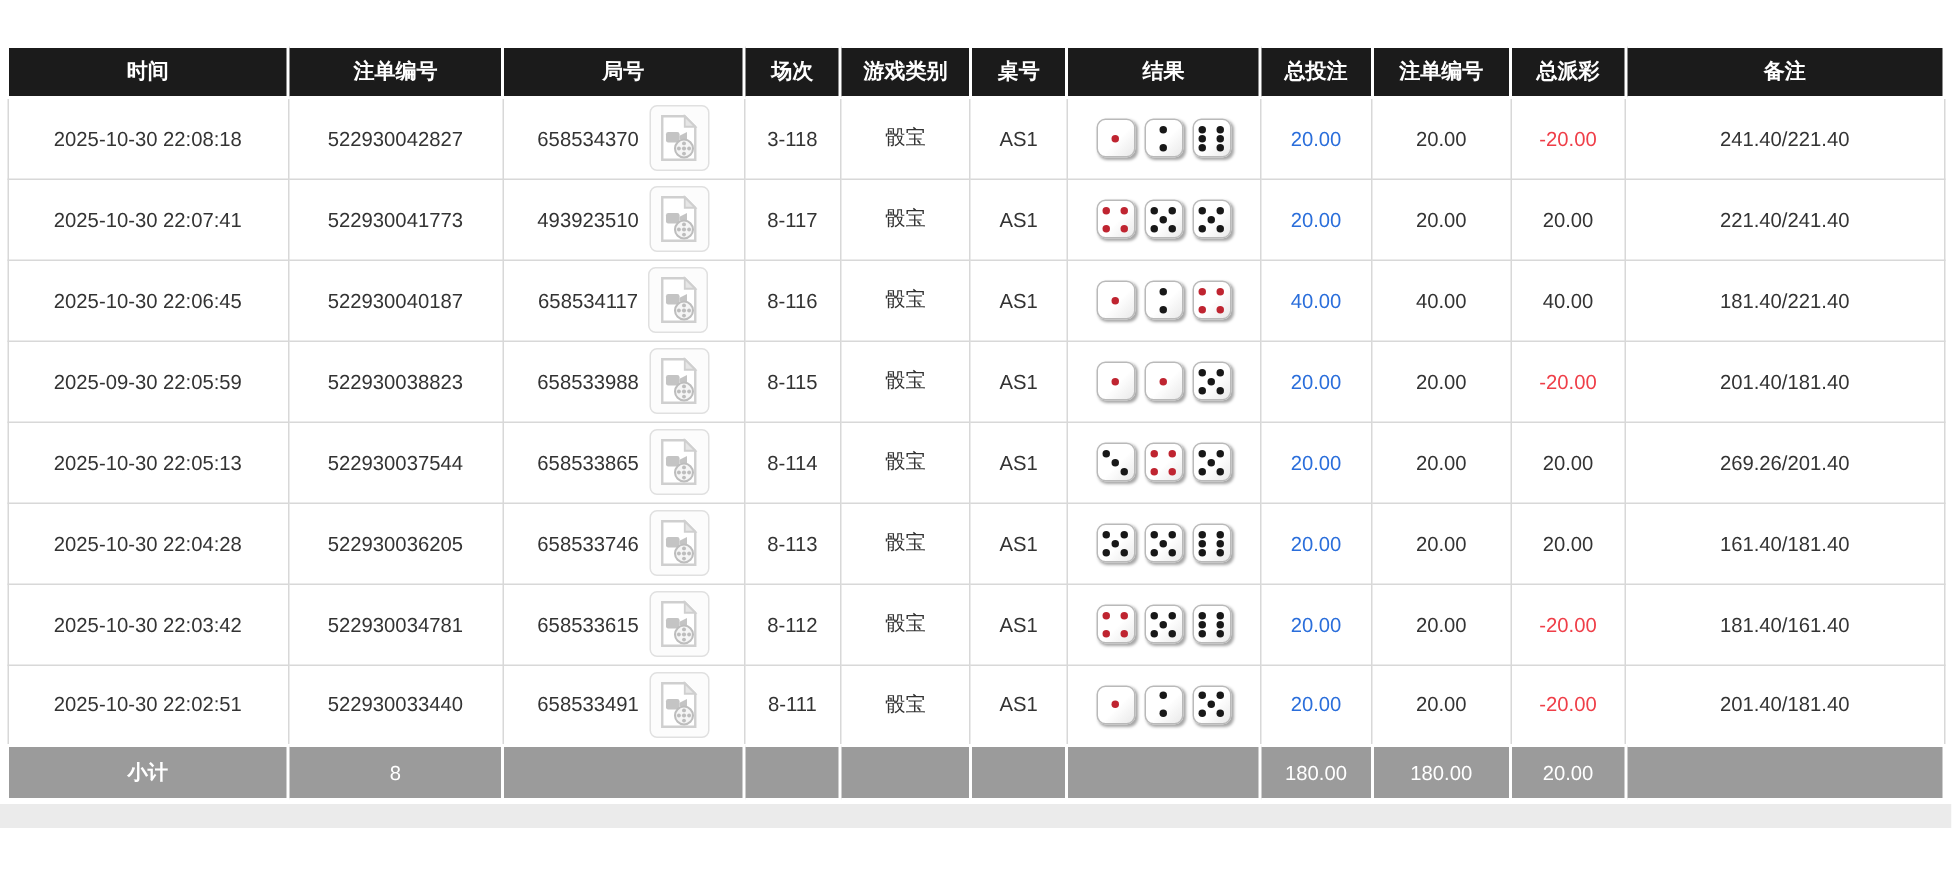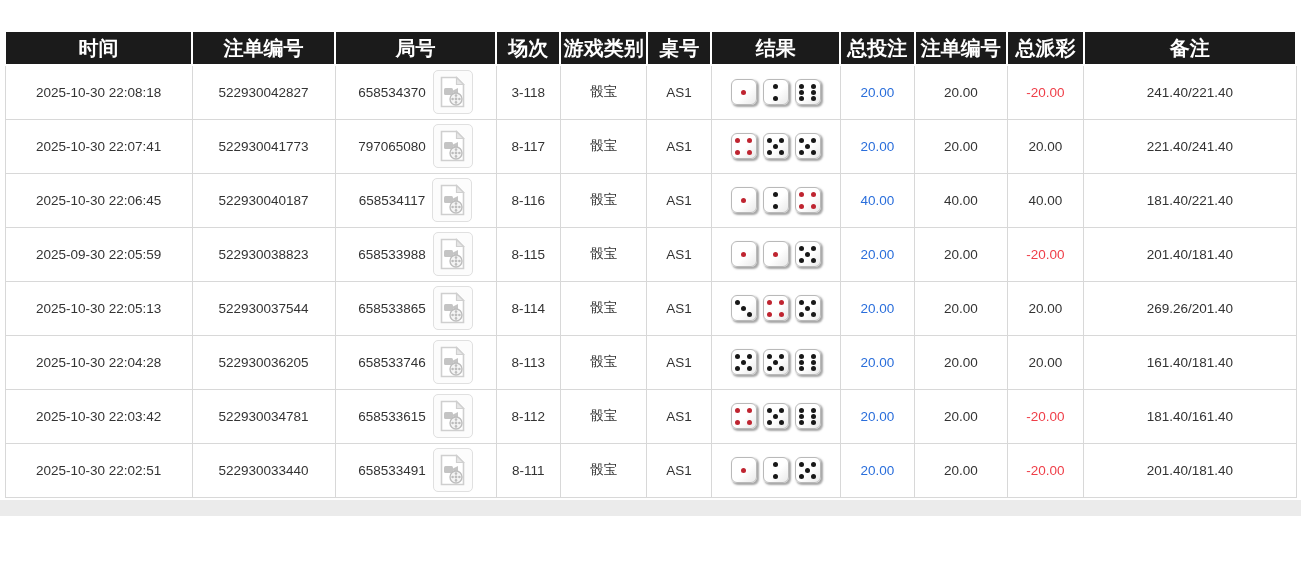--- a/index.html
+++ b/index.html
@@ -2,21 +2,21 @@
 <html><head>
 <meta charset="utf-8">
 <style>
   * { margin:0; padding:0; box-sizing:border-box; }
   html,body { width:1301px; height:582px; background:#fff; overflow:hidden;
     font-family:"Liberation Sans","DejaVu Sans",sans-serif; }
   .page { padding:30px 4px 0 4px; }
   table.report { border-collapse:collapse; table-layout:fixed; width:1293px; }
 
   
-  th { background:#1b1b1b; color:#ffffff; font-weight:bold; font-size:20px;
+  th { background:#1b1b1b; color:#ffffff; font-weight:bold; font-size:14px;
        height:34px; border:2px solid #ffffff; text-align:center; }
 
   
   td.cell { background:#ffffff; border:1px solid #d8d8d8; height:54px;
             text-align:center; vertical-align:middle; color:#333;
             font-size:13.5px; }
   td.cell.bet-blue { color:#2a6edb; cursor:pointer; }
   td.cell.pay-neg { color:#ef3e48; }
 
   
@@ -124,21 +124,21 @@
           <td class="cell bet-blue">20.00</td>
           <td class="cell">20.00</td>
           <td class="cell pay-neg">-20.00</td>
           <td class="cell">241.40/221.40</td>
         </tr>
         <tr>
           <td class="cell">2025-10-30 22:07:41</td>
           <td class="cell">522930041773</td>
           <td class="cell">
             <span class="round-wrap">
-              <span>797065080</span>
+              <span>493923510</span>
               <span class="video-btn">
   <svg width="27" height="32" viewBox="0 0 27 32" xmlns="http://www.w3.org/2000/svg">
     <path d="M2.5 1.5 h15 l7 7 v22 h-22 z" fill="#ffffff" stroke="#cfcfcf" stroke-width="1.6"></path>
     <path d="M17.5 1.5 v7 h7 z" fill="#e6e6e6" stroke="#cfcfcf" stroke-width="1.2"></path>
     <rect x="5" y="12" width="9" height="7" rx="1.5" fill="#c4c4c4"></rect>
     <path d="M14 14.5 l5 -2.5 v7 l-5 -2.5 z" fill="#c4c4c4"></path>
     <circle cx="17" cy="23" r="6" fill="#f5f5f5" stroke="#bdbdbd" stroke-width="1.4"></circle>
     <circle cx="17" cy="23" r="1.4" fill="#bdbdbd"></circle>
     <circle cx="17" cy="19.6" r="1.3" fill="#bdbdbd"></circle>
     <circle cx="17" cy="26.4" r="1.3" fill="#bdbdbd"></circle>
@@ -478,16 +478,29 @@
                 <span class="pip" style="grid-row-start: 3; grid-column-start: 1;"></span>
                 <span class="pip" style="grid-row-start: 3; grid-column-start: 3;"></span>
               </span>
             </span>
           </td>
           <td class="cell bet-blue">20.00</td>
           <td class="cell">20.00</td>
           <td class="cell pay-neg">-20.00</td>
           <td class="cell">201.40/181.40</td>
         </tr>
+        <tr class="summary">
+          <td class="lab">小计</td>
+          <td class="">8</td>
+          <td class=""></td>
+          <td class=""></td>
+          <td class=""></td>
+          <td class=""></td>
+          <td class=""></td>
+          <td class="">180.00</td>
+          <td class="">180.00</td>
+          <td class="">20.00</td>
+          <td class=""></td>
+        </tr>
       </tbody>
   </table>
 </div>
 <div class="bottom-strip"></div>
 
 </body></html>

